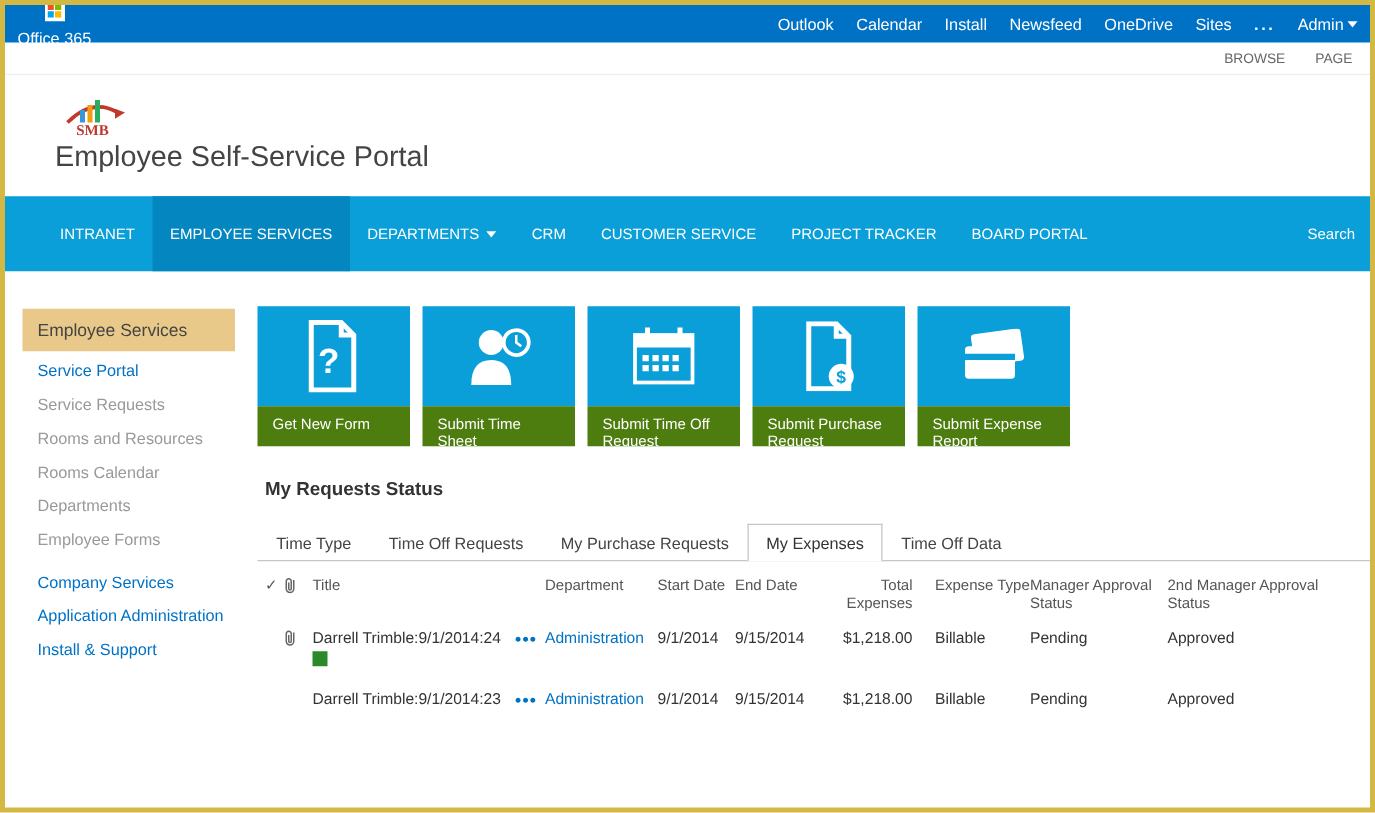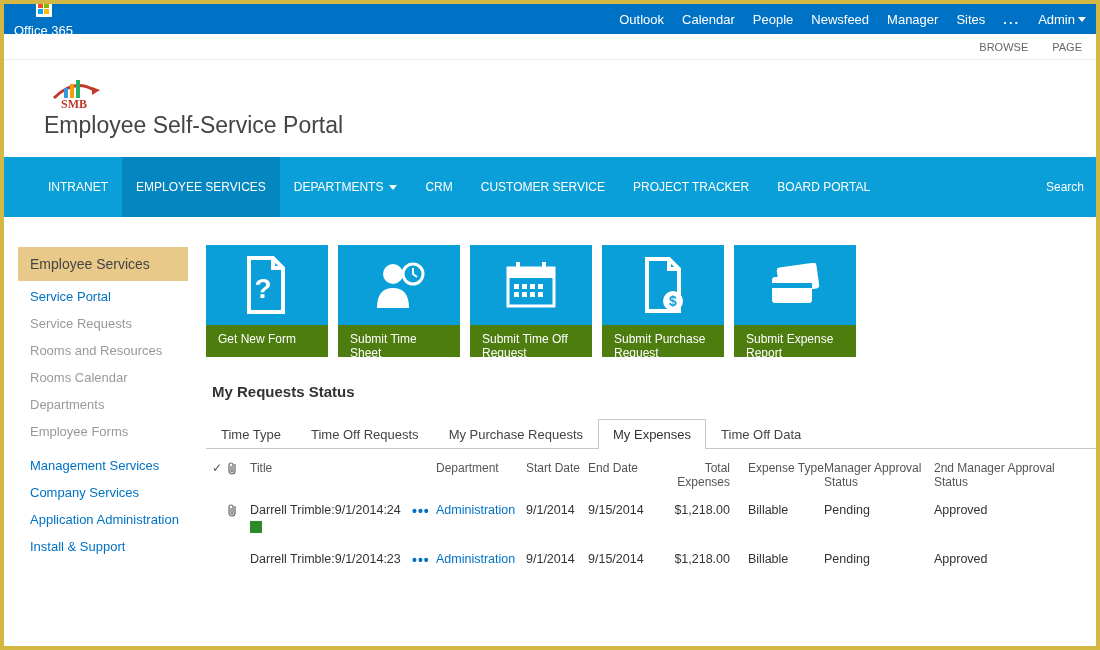--- a/index.html
+++ b/index.html
@@ -91,23 +91,23 @@
           <rect x="6" y="0" width="5" height="5" fill="#7fba00"></rect>
           <rect x="0" y="6" width="5" height="5" fill="#00a4ef"></rect>
           <rect x="6" y="6" width="5" height="5" fill="#ffb900"></rect>
         </svg>
     </span>
     <span class="suite-brand">Office 365</span>
   </div>
   <div class="suite-right">
     <span class="suite-link">Outlook</span>
     <span class="suite-link">Calendar</span>
-    <span class="suite-link">People</span>
+    <span class="suite-link">Install</span>
     <span class="suite-link">Newsfeed</span>
-    <span class="suite-link">Manager</span>
+    <span class="suite-link">OneDrive</span>
     <span class="suite-link">Sites</span>
     <span class="suite-link" style="letter-spacing:2px;font-weight:bold;">...</span>
     <span class="suite-admin">
       <span>Admin</span>
       <span class="caret-down"></span>
     </span>
   </div>
 </div>
 
 <div class="ribbon">
@@ -161,21 +161,20 @@
 
   <div class="sidebar">
     <div class="side-header">Employee Services</div>
     <div class="side-item">Service Portal</div>
     <div class="side-item muted">Service Requests</div>
     <div class="side-item muted">Rooms and Resources</div>
     <div class="side-item muted">Rooms Calendar</div>
     <div class="side-item muted">Departments</div>
     <div class="side-item muted">Employee Forms</div>
     <div style="height:6px"></div>
-    <div class="side-group">Management Services</div>
     <div class="side-group">Company Services</div>
     <div class="side-group">Application Administration</div>
     <div class="side-group">Install &amp; Support</div>
   </div>
 
   <div class="content">
 
     <div class="tiles">
       <div class="tile">
         <div class="tile-icon-area">

